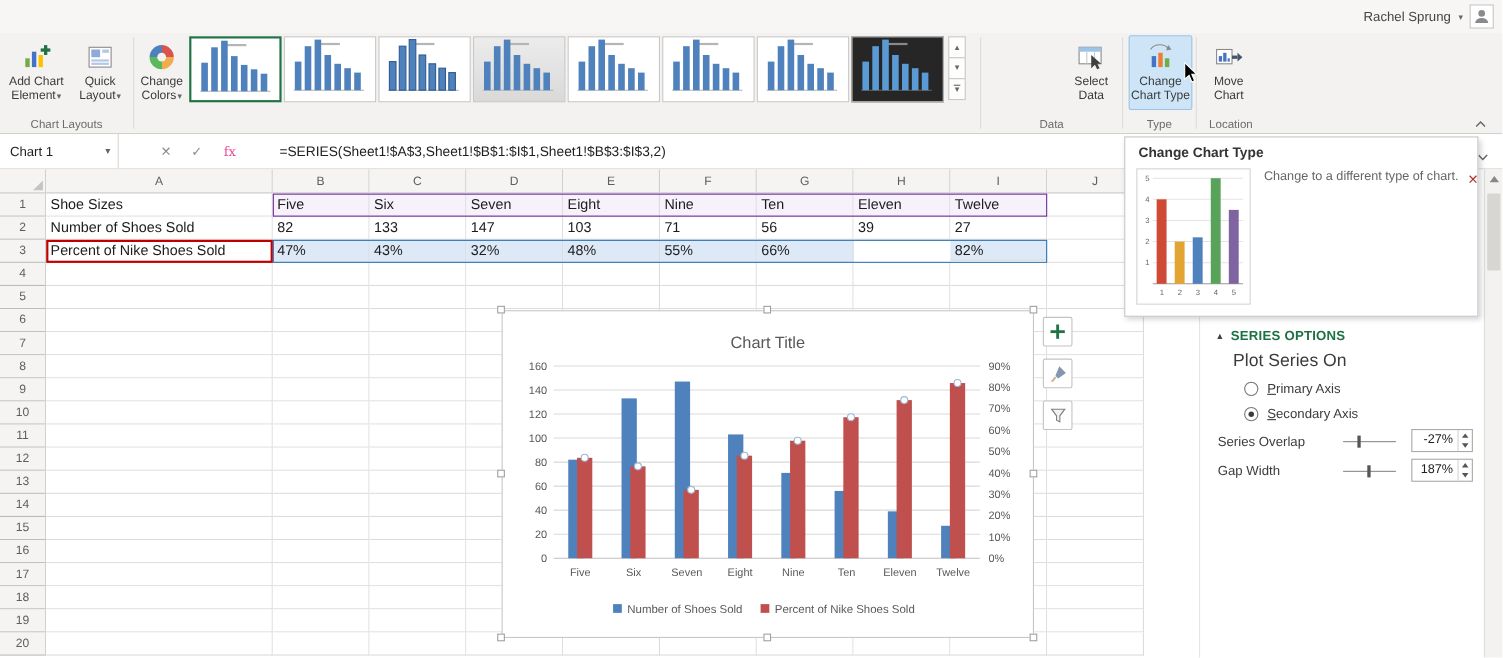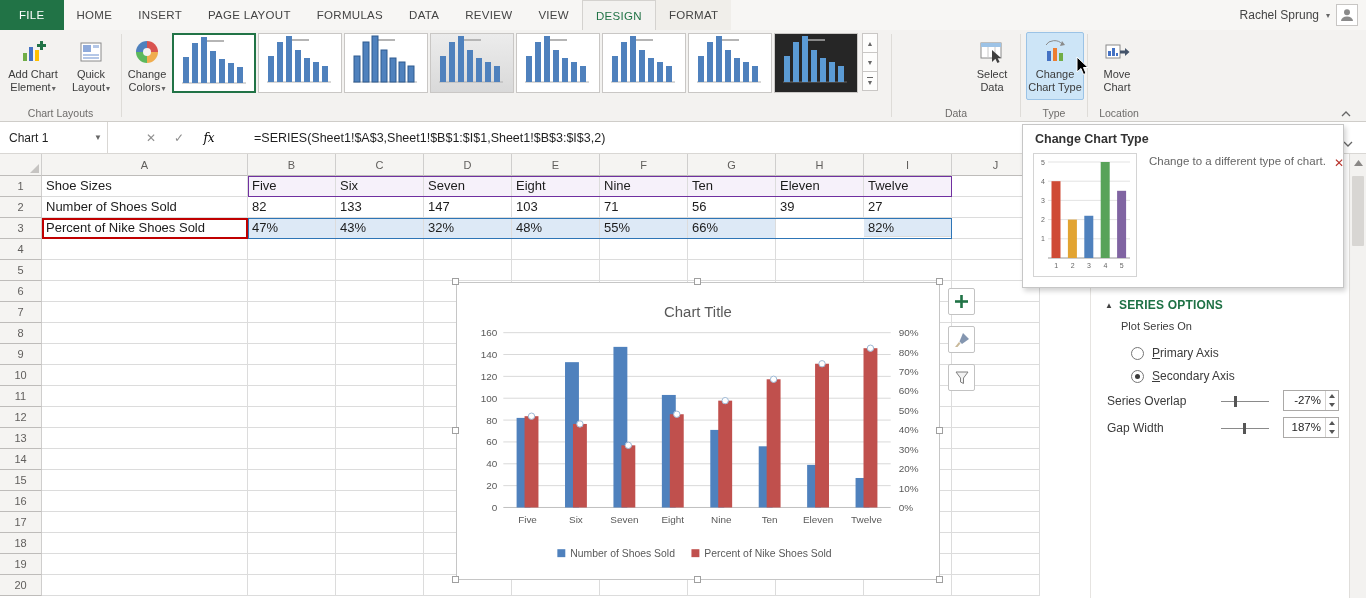--- a/index.html
+++ b/index.html
@@ -30,21 +30,21 @@
   .gal-btn{width:16px;height:20px;border:1px solid #c9c7c5;background:#fdfdfc;color:#666;font-size:7px;display:flex;align-items:center;justify-content:center;margin-bottom:-1px}
   .colorwheel{width:22px;height:22px;border-radius:50%;background:conic-gradient(#d9534f 0 25%,#f0ad4e 25% 50%,#5cb85c 50% 75%,#4f81bd 75% 100%);position:relative}
   .colorwheel::after{content:'';position:absolute;inset:7px;background:#f3f2f0;border-radius:50%}
   .chev{position:absolute;color:#666}
 
   
   .fbar{position:absolute;left:0;top:122px;width:1366px;height:32px;background:#fff;border-bottom:1px solid #d9d7d4}
   .namebox{position:absolute;left:0;top:0;width:108px;height:31px;border-right:1px solid #d9d7d4;display:flex;align-items:center;padding-left:9px;font-size:12px;color:#1f1f1f}
   .nb-caret{position:absolute;right:5px;font-size:8px;color:#666}
   .fbtn{position:absolute;top:0;height:31px;width:26px;display:flex;align-items:center;justify-content:center;font-size:12px;color:#8f8f8f}
-  .fx{font-family:"DejaVu Serif",serif;font-style:italic;color:#000000}
+  .fx{font-family:"DejaVu Serif",serif;color:#ec4899}
   .fval{position:absolute;left:254px;top:0;height:31px;right:40px;display:flex;align-items:center;font-size:12.5px;color:#1f1f1f;overflow:hidden;white-space:nowrap}
 
   
   #grid{position:absolute;inset:0;z-index:1}
   .hdrcell{position:absolute;background:#f5f4f2;border-right:1px solid #cfcecd;border-bottom:1px solid #bebcba;display:flex;align-items:center;justify-content:center;font-size:11px;color:#605e5c}
   .corner{position:absolute;background:#f5f4f2;border-right:1px solid #cfcecd;border-bottom:1px solid #bebcba}
   .corner::after{content:'';position:absolute;right:2px;bottom:2px;border-left:9px solid transparent;border-bottom:9px solid #c6c4c2}
   .cell{position:absolute;background:#fff;border-right:1px solid #dcdcdc;border-bottom:1px solid #dcdcdc;font-size:13px;color:#1c1c1c;padding:2px 4px;white-space:nowrap;overflow:hidden}
   .cell.num{text-align:left}
   .cell.hl-purple{background:#f6f1fa}
@@ -56,21 +56,21 @@
   .handle{position:absolute;width:7px;height:7px;background:#fff;border:1px solid #a0a0a0;z-index:4}
   #main-chart-svg{position:absolute;inset:0}
   #main-chart-svg text, #mini-chart-svg text{font-family:"Liberation Sans",sans-serif}
   .side-btn{position:absolute;left:948px;width:27px;height:27px;background:#fff;border:1px solid #c3c3c3;border-radius:2px;display:flex;align-items:center;justify-content:center;z-index:3}
 
   
   .pane{position:absolute;left:1090px;top:154px;width:259px;bottom:0;background:#fff;border-left:1px solid #e6e4e1;z-index:4;font-size:12px;color:#3b3b3b}
   .pane-head{position:absolute;left:14px;top:144px;display:flex;align-items:center;gap:6px}
   .pane-tri{font-size:8px;color:#404040}
   .pane-sec{color:#1e7145;font-weight:bold;font-size:12px;letter-spacing:.2px}
-  .pane-sub{position:absolute;left:30px;top:166px;font-size:11px}
+  .pane-sub{position:absolute;left:30px;top:166px;font-size:16px}
   .radio-row{position:absolute;left:40px;display:flex;align-items:center;gap:8px}
   .radio{width:13px;height:13px;border:1px solid #767676;border-radius:50%;background:#fff;position:relative}
   .radio.sel::after{content:'';position:absolute;inset:3px;background:#3b3b3b;border-radius:50%}
   .sl-row{position:absolute;left:16px;width:230px;height:22px}
   .sl-label{position:absolute;left:0;top:4px;font-size:12px}
   .sl-track{position:absolute;left:114px;top:11px;width:48px;height:1px;background:#8a8a8a}
   .sl-handle{position:absolute;top:-5px;width:3px;height:11px;background:#555}
   .spin{position:absolute;left:176px;top:0;width:56px;height:21px;border:1px solid #aba9a7;background:#fff}
   .spin .val{position:absolute;right:17px;top:3px;font-size:11.5px;color:#1f1f1f}
   .spin .btns{position:absolute;right:0;top:0;width:13px;height:100%;border-left:1px solid #d5d3d1}
@@ -90,32 +90,20 @@
   .vs-thumb{position:absolute;left:2px;top:22px;width:12px;height:70px;background:#d8d6d3;border-radius:1px}
   .pane-x{position:absolute;left:1334px;top:156px;font-size:12px;color:#b8342c;z-index:9}
   .cursor{position:absolute;left:1076px;top:56px;z-index:10}
 </style>
 </head>
 <body>
 
 <div class="app">
 
   <div class="tabbar">
-    <div id="tab-row" style="display:flex;height:100%">
-        <div class="tab file">FILE</div>
-        <div class="tab">HOME</div>
-        <div class="tab">INSERT</div>
-        <div class="tab">PAGE LAYOUT</div>
-        <div class="tab">FORMULAS</div>
-        <div class="tab">DATA</div>
-        <div class="tab">REVIEW</div>
-        <div class="tab">VIEW</div>
-        <div class="tab active">DESIGN</div>
-        <div class="tab ctx">FORMAT</div>
-      </div>
     <div class="user-area">
       <span>Rachel Sprung</span>
       <span class="caret">▾</span>
       <span class="avatar-box">
         <svg width="16" height="16" viewBox="0 0 16 16">
           <circle cx="8" cy="5.2" r="3" fill="#8a8a8a"></circle>
           <path d="M2 14 a6 4.6 0 0 1 12 0 Z" fill="#8a8a8a"></path>
         </svg>
       </span>
     </div>

